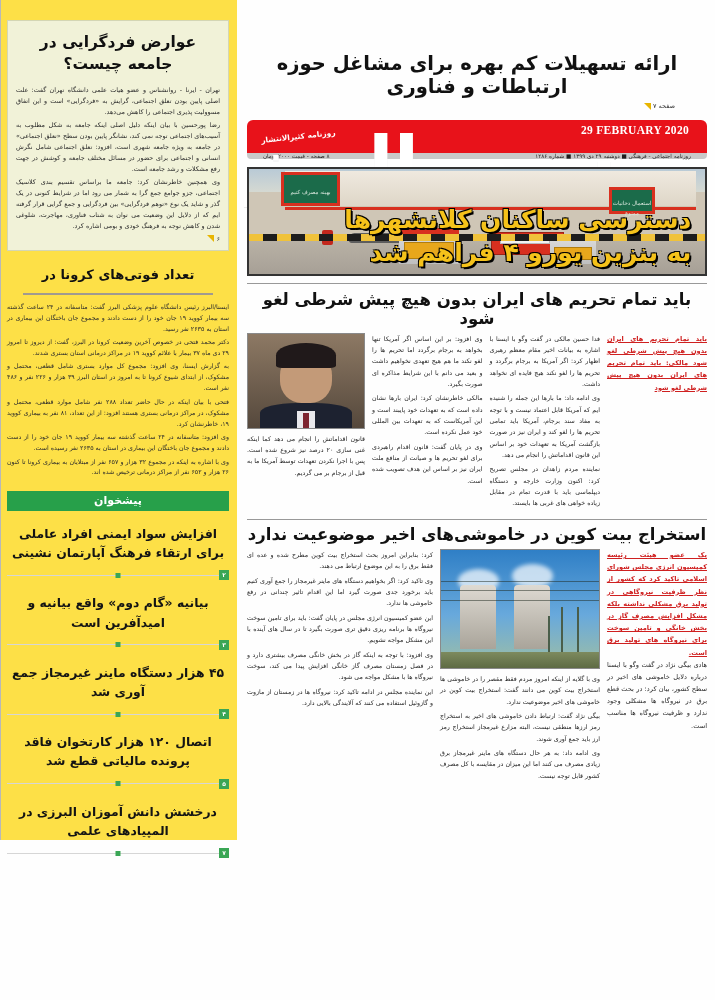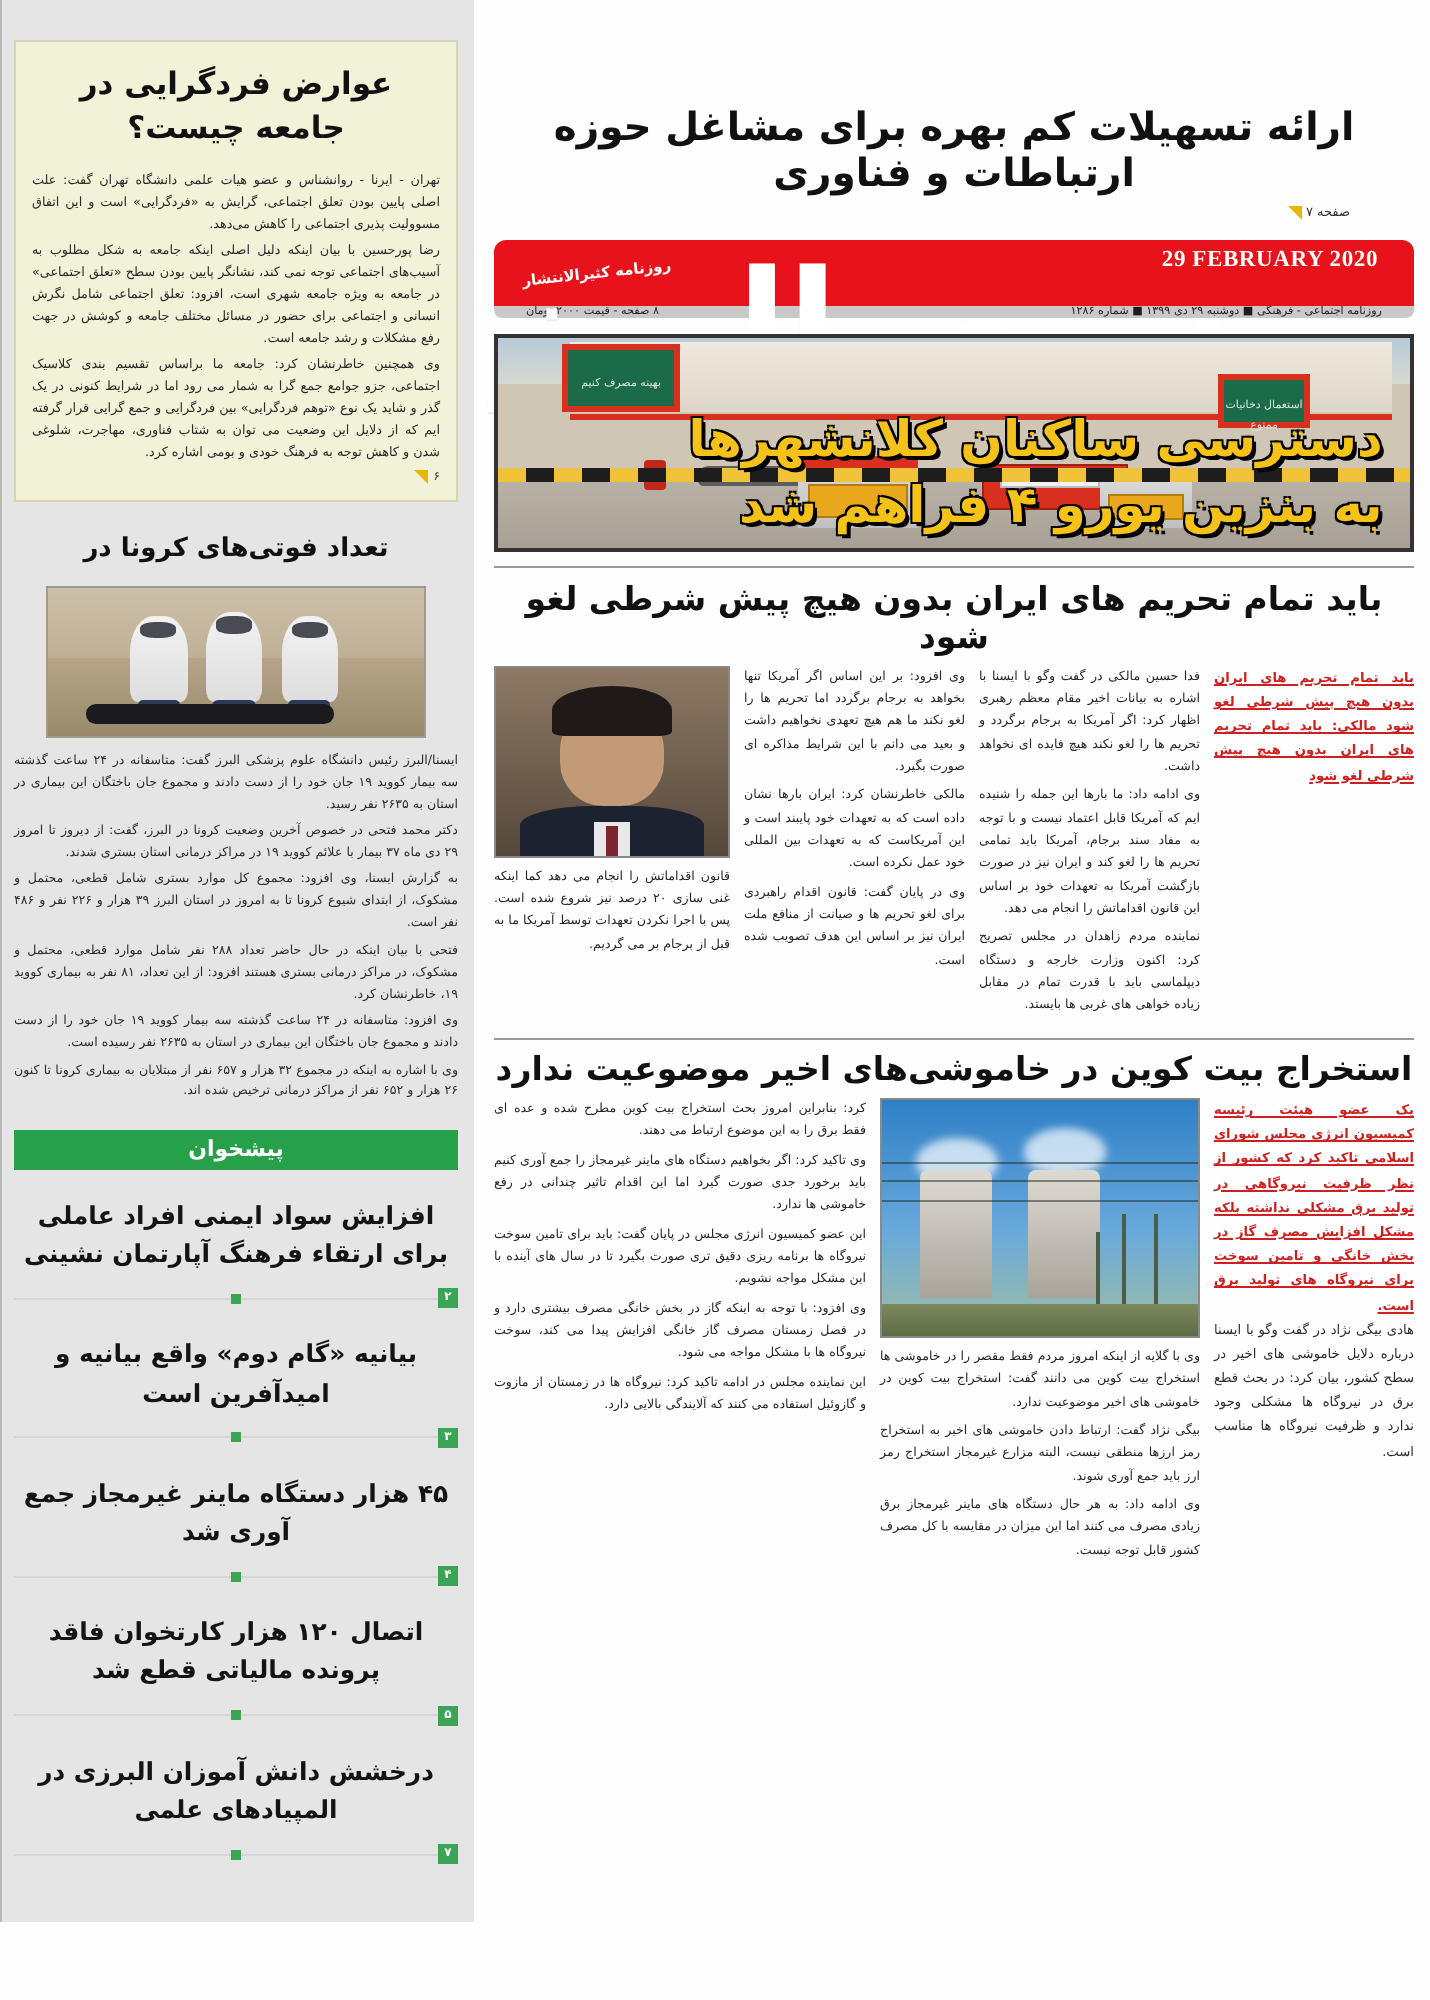--- a/index.html
+++ b/index.html
@@ -14,26 +14,26 @@
     position: relative;
     width: 715px; height: 1000px;
     background: #fefefe;
     display: flex;
     flex-direction: row;
   }
 
   
   .side-col {
     width: 237px;
-    height: 961px;
+    height: 840px;
     padding: 6px 8px 4px 6px;
     border-left: 1px solid #b8b8b8;
     display: flex;
     flex-direction: column;
-    background: #e5e5e5;
+    background: #fde047;
   }
   .promo-box {
     background: #f1f2d8;
     border: 1px solid #d4d6b4;
     padding: 10px 8px 8px 8px;
     margin-top: 14px;
   }
   .promo-title {
     font-size: 15.5px;
     font-weight: bold;

